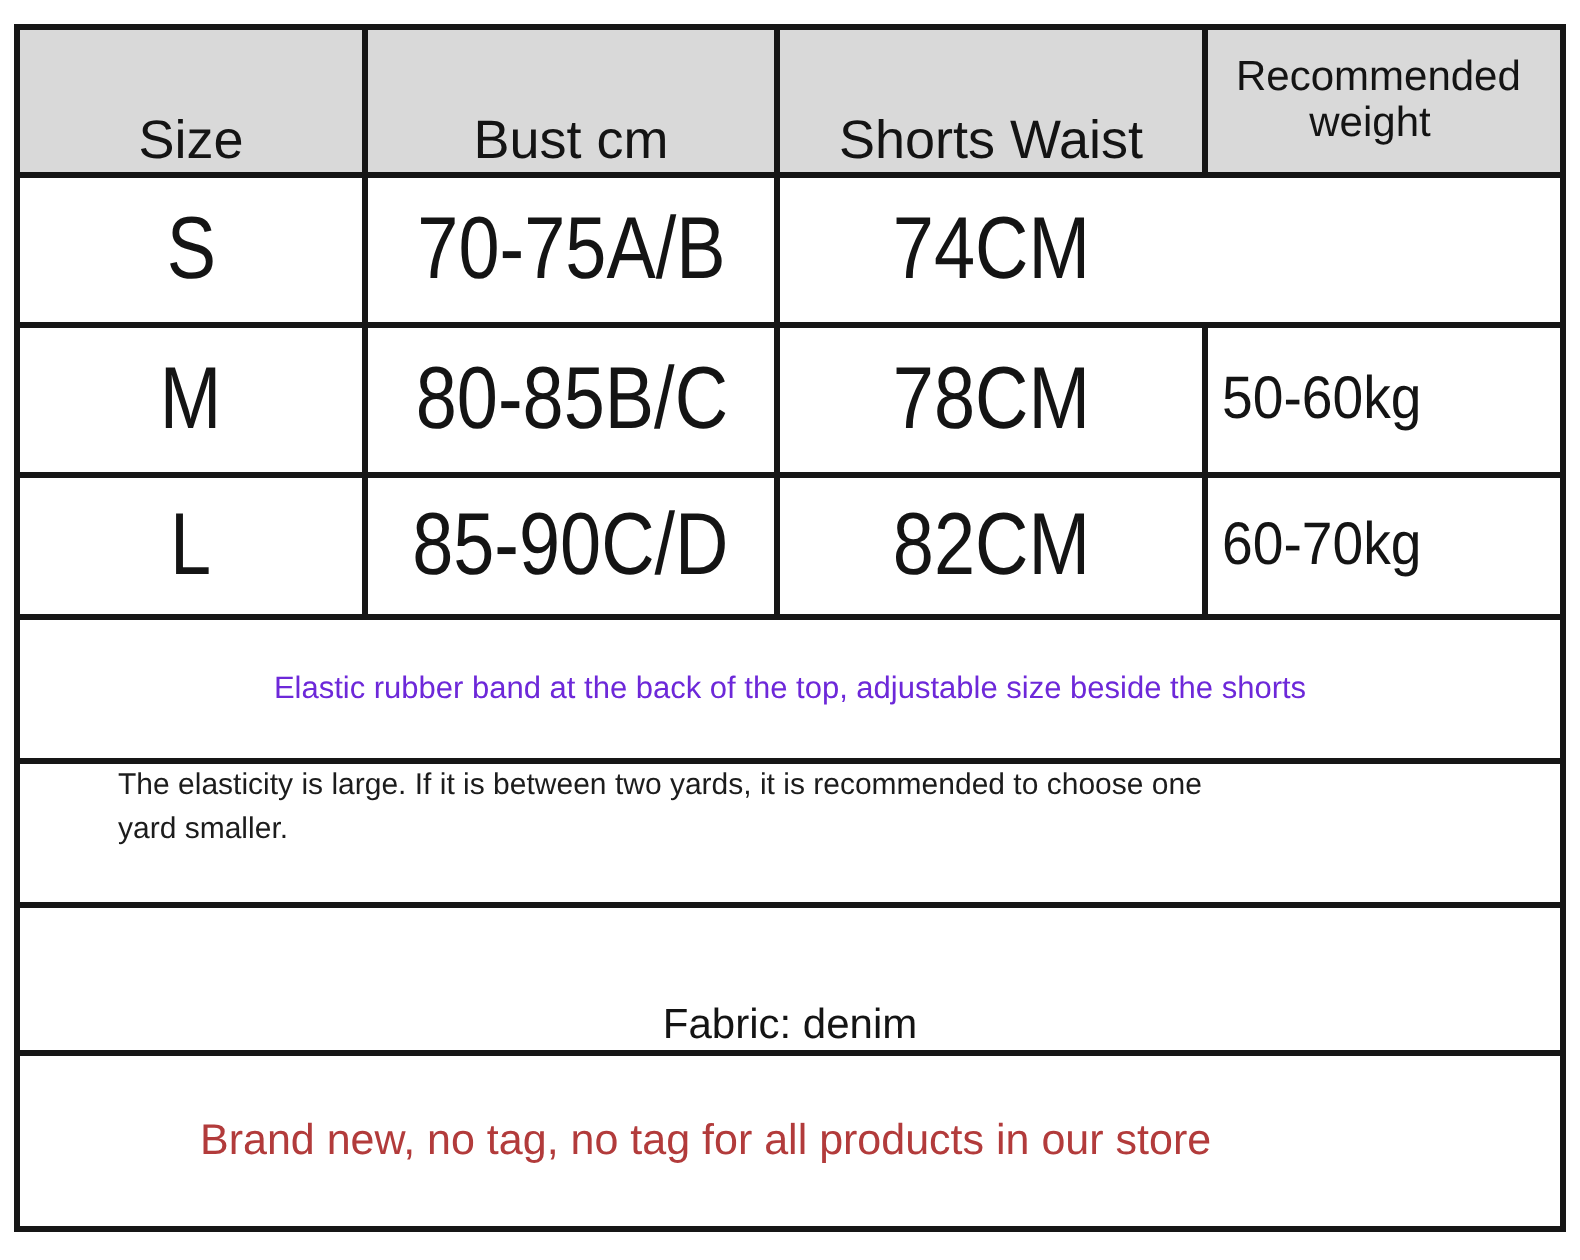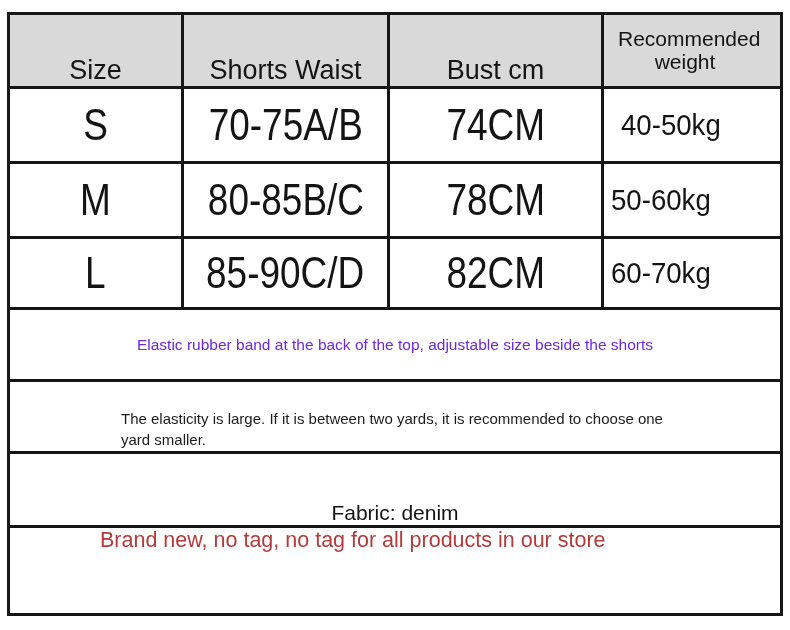--- a/index.html
+++ b/index.html
@@ -79,77 +79,74 @@
   .h-fabric { height: 74px; }
   .h-brand  { flex: 1 1 auto; }
   .note-center {
     align-items: center;
     justify-content: center;
     font-size: 15.5px;
     color: #6d28d9;
     width: 100%;
   }
   .note-left {
-    align-items: flex-end;
-    justify-content: flex-start;
-    padding-left: 111px;
+    align-items: flex-start;
+    justify-content: flex-start;
+    padding-left: 49px;
     font-size: 15px;
     line-height: 1.45;
     color: #1c1c1c;
     width: 100%;
   }
   .note-left .wrapbox { max-width: 545px; }
   .fabric-cell {
     align-items: flex-end;
     justify-content: center;
     font-size: 21px;
     width: 100%;
   }
   .brand-cell {
-    align-items: flex-start;
+    align-items: center;
     justify-content: flex-start;
     padding-left: 90px;
     font-size: 21.5px;
     width: 100%;
   }
 </style>
 </head>
 <body>
 
 <div class="page">
   <div class="chart">
 
     <div class="row first h-header">
       <div class="cell hdr">
         <span>Size</span>
       </div>
       <div class="cell hdr bl">
+        <span>Bust cm</span>
+      </div>
+      <div class="cell hdr bl">
         <span>Shorts Waist</span>
-      </div>
-      <div class="cell hdr bl">
-        <span>Bust cm</span>
       </div>
       <div class="cell hdr-small bl">
         <span class="wrapbox">Recommended weight</span>
       </div>
     </div>
 
     <div class="row h-data">
       <div class="cell big">
         <span class="cn">S</span>
       </div>
       <div class="cell big bl">
         <span class="cn">70-75A/B</span>
       </div>
       <div class="cell big bl">
         <span class="cn">74CM</span>
       </div>
-      <div class="cell wt indent bl">
-        <span class="cn">40-50kg</span>
-      </div>
     </div>
 
     <div class="row h-data">
       <div class="cell big">
         <span class="cn">M</span>
       </div>
       <div class="cell big bl">
         <span class="cn">80-85B/C</span>
       </div>
       <div class="cell big bl">

